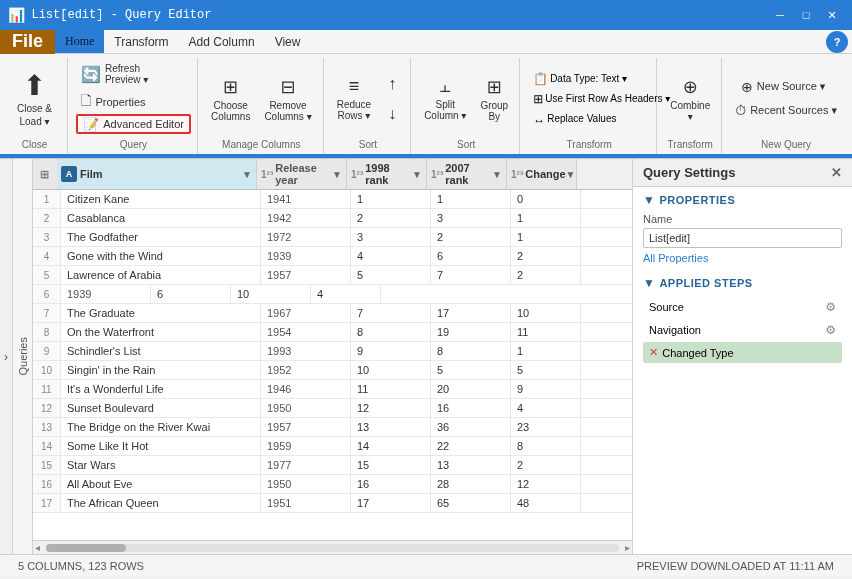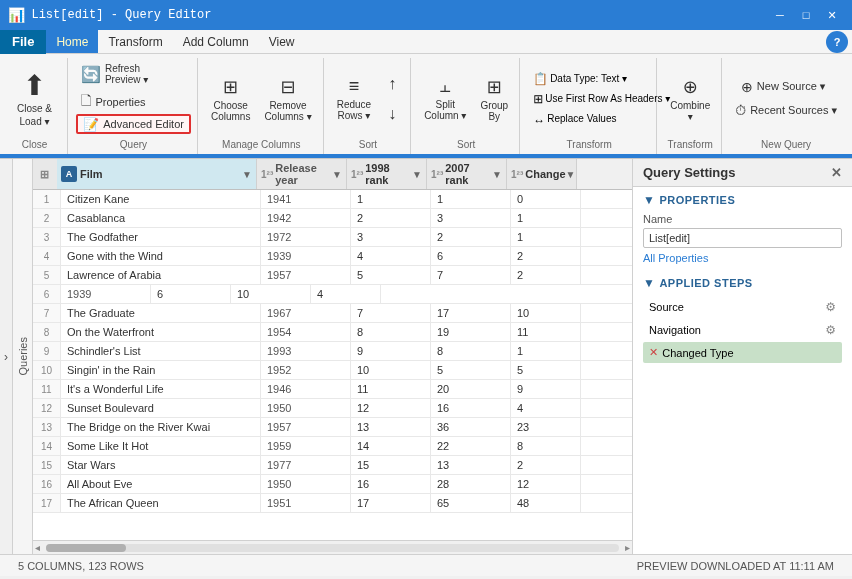--- a/index.html
+++ b/index.html
@@ -8,21 +8,21 @@
     
     .title-bar { background: #2a7dd4; height: 30px; display: flex; align-items: center; padding: 0 8px; color: white; font-size: 12px; }
     .title-bar-icon { margin-right: 6px; font-size: 14px; }
     .title-bar-text { flex: 1; font-size: 12px; font-family: Liberation Mono, monospace; }
     .title-bar-controls { display: flex; gap: 2px; }
     .title-bar-btn { width: 24px; height: 22px; display: flex; align-items: center; justify-content: center; cursor: pointer; font-size: 11px; color: white; }
 
     
     .menu-bar { background: #f5f5f5; height: 24px; display: flex; align-items: center; border-bottom: 1px solid #d0d0d0; }
     .menu-item { padding: 3px 10px; cursor: pointer; font-size: 12px; color: #333; height: 100%; display: flex; align-items: center; }
-    .menu-item.active { background: #2a7dd4; color: #fef9c3; }
+    .menu-item.active { background: #2a7dd4; color: #0f172a; font-family: Liberation Serif, serif; }
 
     
     .ribbon { background: #f5f5f5; border-bottom: 1px solid #c8c8c8; display: flex; flex-direction: column; }
     .ribbon-content { display: flex; align-items: stretch; padding: 4px 4px 0; gap: 2px; height: 100px; }
     .ribbon-group { display: flex; flex-direction: column; border-right: 1px solid #d0d0d0; padding: 2px 6px; min-width: fit-content; }
     .ribbon-group-buttons { display: flex; flex: 1; align-items: center; gap: 2px; }
     .ribbon-group-label { text-align: center; font-size: 10px; color: #666; padding: 2px 0; }
     .ribbon-btn { display: flex; flex-direction: column; align-items: center; justify-content: center; padding: 2px 4px; cursor: pointer; border: 1px solid transparent; border-radius: 2px; min-width: 36px; height: 60px; font-size: 10px; color: #333; text-align: center; }
     .ribbon-btn-small { display: flex; flex-direction: column; align-items: flex-start; padding: 1px 4px; cursor: pointer; border: 1px solid transparent; border-radius: 2px; min-width: 100px; height: 20px; font-size: 11px; color: #333; flex-direction: row; align-items: center; gap: 4px; white-space: nowrap; }
 
@@ -77,21 +77,21 @@
     .status-bar { height: 22px; background: #f5f5f5; border-top: 1px solid #d0d0d0; display: flex; align-items: center; padding: 0 18px; font-size: 11px; color: #555; justify-content: space-between; }
 
     
     .scroll-area { height: 14px; background: #f0f0f0; display: flex; align-items: center; border-top: 1px solid #d0d0d0; }
     .scroll-track { flex: 1; height: 8px; background: #e0e0e0; border-radius: 4px; margin: 0 4px; position: relative; }
     .scroll-thumb { position: absolute; left: 0; top: 0; width: 80px; height: 8px; background: #b0b0b0; border-radius: 4px; }
 
     .ribbon-bottom-border { height: 4px; background: #2a7dd4; }
 
     
-    .file-btn { background: #0369a1; color: white; padding: 4px 12px; font-size: 13px; font-weight: 600; cursor: pointer; display: flex; align-items: center; height: 24px; }
+    .file-btn { background: #a16207; color: white; padding: 4px 12px; font-size: 18px; font-weight: 600; cursor: pointer; display: flex; align-items: center; height: 24px; }
 
     .transform-group { min-width: 120px; }
 
     
     .datatype-row { display: flex; align-items: center; gap: 2px; font-size: 10px; padding: 1px 4px; cursor: pointer; border: 1px solid transparent; border-radius: 2px; white-space: nowrap; }
 
     .help-btn { margin-left: auto; width: 22px; height: 22px; border-radius: 50%; background: #2a7dd4; color: white; display: flex; align-items: center; justify-content: center; font-size: 11px; font-weight: bold; cursor: pointer; margin-right: 4px; }
 
     
     .nav-arrow { font-size: 12px; color: #555; padding: 0 4px; cursor: pointer; display: flex; align-items: center; border-right: 1px solid #d0d0d0; height: 100%; background: #f0f0f0; }

